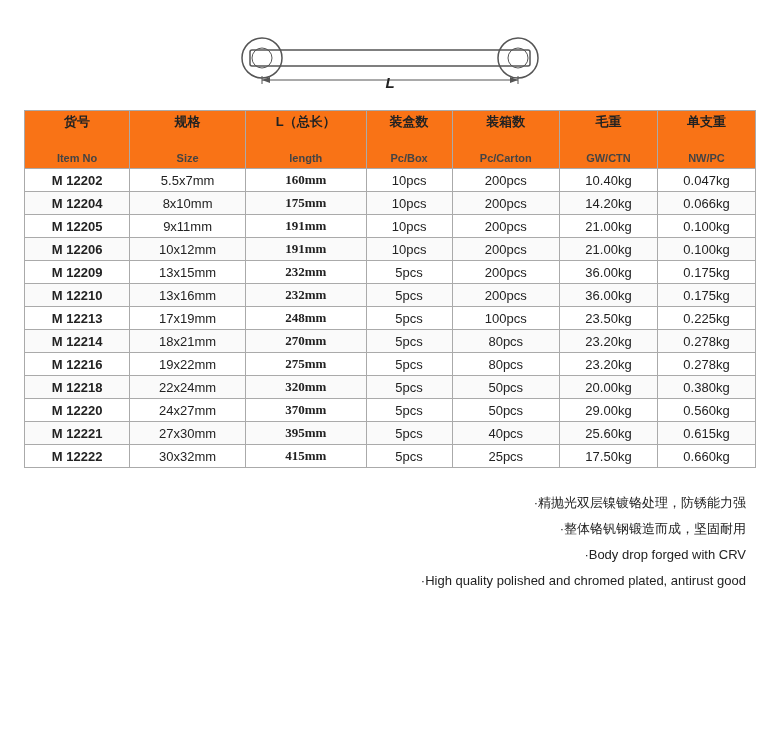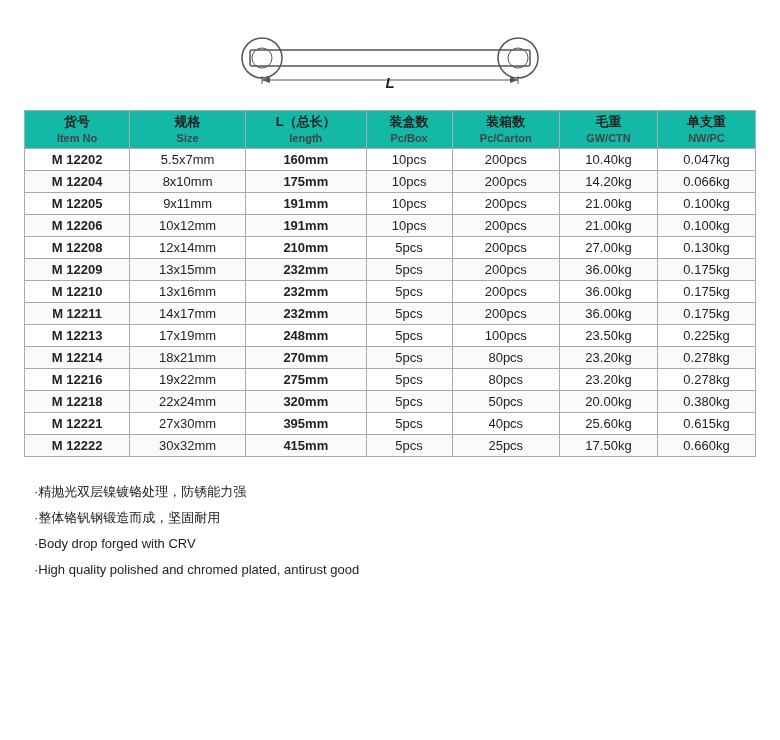--- a/index.html
+++ b/index.html
@@ -34,54 +34,57 @@
     }
 
     .main-table th, .main-table td {
       border: 1px solid #aaa;
       text-align: center;
       padding: 3px 6px;
       white-space: nowrap;
     }
 
     .main-table thead tr {
-      background: #14b8a6;
+      background: #f97316;
     }
 
     .main-table thead .zh {
       font-size: 13px;
       font-weight: bold;
     }
     .main-table thead .en {
       font-size: 11px;
       color: #444;
+      margin-top: 20px;
     }
 
     .main-table th {
       line-height: 1.3;
     }
 
     .main-table td.length-bold {
       font-weight: bold;
+      font-family: Liberation Serif, serif;
     }
 
     .main-table tbody tr:nth-child(odd) {
       background: #fff;
     }
     .main-table tbody tr:nth-child(even) {
       background: #fafafa;
     }
 
     
     .features {
       margin-top: 16px;
       padding: 6px 10px;
       font-size: 13px;
       line-height: 2.0;
       color: #222;
+      text-align: right;
     }
 
     .features p {
       margin-bottom: 0;
     }
 
     .item-no-cell {
       font-size: 13px;
       font-weight: bold;
     }
@@ -177,56 +180,38 @@
         <tr>
           <td class="item-no-cell">M 12206</td>
           <td>10x12mm</td>
           <td class="length-bold">191mm</td>
           <td>10pcs</td>
           <td>200pcs</td>
           <td>21.00kg</td>
           <td>0.100kg</td>
         </tr>
         <tr>
-          <td class="item-no-cell">M 12208</td>
-          <td>12x14mm</td>
-          <td class="length-bold">210mm</td>
-          <td>5pcs</td>
-          <td>200pcs</td>
-          <td>27.00kg</td>
-          <td>0.130kg</td>
-        </tr>
-        <tr>
           <td class="item-no-cell">M 12209</td>
           <td>13x15mm</td>
           <td class="length-bold">232mm</td>
           <td>5pcs</td>
           <td>200pcs</td>
           <td>36.00kg</td>
           <td>0.175kg</td>
         </tr>
         <tr>
           <td class="item-no-cell">M 12210</td>
           <td>13x16mm</td>
           <td class="length-bold">232mm</td>
           <td>5pcs</td>
           <td>200pcs</td>
           <td>36.00kg</td>
           <td>0.175kg</td>
         </tr>
         <tr>
-          <td class="item-no-cell">M 12211</td>
-          <td>14x17mm</td>
-          <td class="length-bold">232mm</td>
-          <td>5pcs</td>
-          <td>200pcs</td>
-          <td>36.00kg</td>
-          <td>0.175kg</td>
-        </tr>
-        <tr>
           <td class="item-no-cell">M 12213</td>
           <td>17x19mm</td>
           <td class="length-bold">248mm</td>
           <td>5pcs</td>
           <td>100pcs</td>
           <td>23.50kg</td>
           <td>0.225kg</td>
         </tr>
         <tr>
           <td class="item-no-cell">M 12214</td>
@@ -247,20 +232,29 @@
           <td>0.278kg</td>
         </tr>
         <tr>
           <td class="item-no-cell">M 12218</td>
           <td>22x24mm</td>
           <td class="length-bold">320mm</td>
           <td>5pcs</td>
           <td>50pcs</td>
           <td>20.00kg</td>
           <td>0.380kg</td>
+        </tr>
+        <tr>
+          <td class="item-no-cell">M 12220</td>
+          <td>24x27mm</td>
+          <td class="length-bold">370mm</td>
+          <td>5pcs</td>
+          <td>50pcs</td>
+          <td>29.00kg</td>
+          <td>0.560kg</td>
         </tr>
         <tr>
           <td class="item-no-cell">M 12221</td>
           <td>27x30mm</td>
           <td class="length-bold">395mm</td>
           <td>5pcs</td>
           <td>40pcs</td>
           <td>25.60kg</td>
           <td>0.615kg</td>
         </tr>

